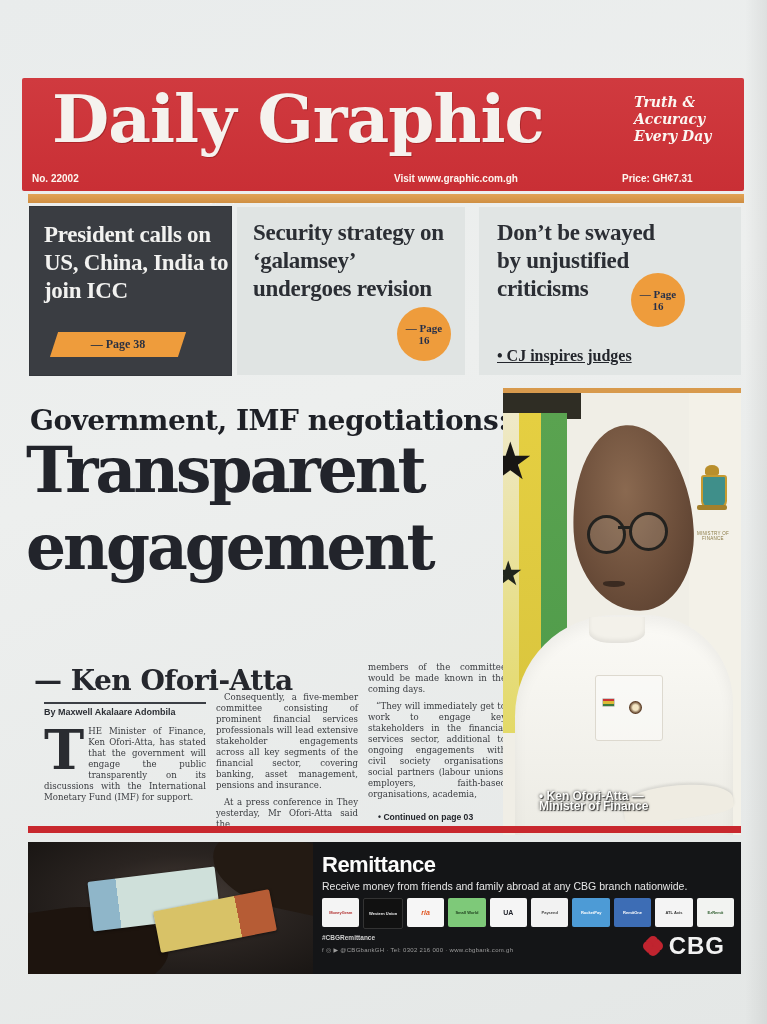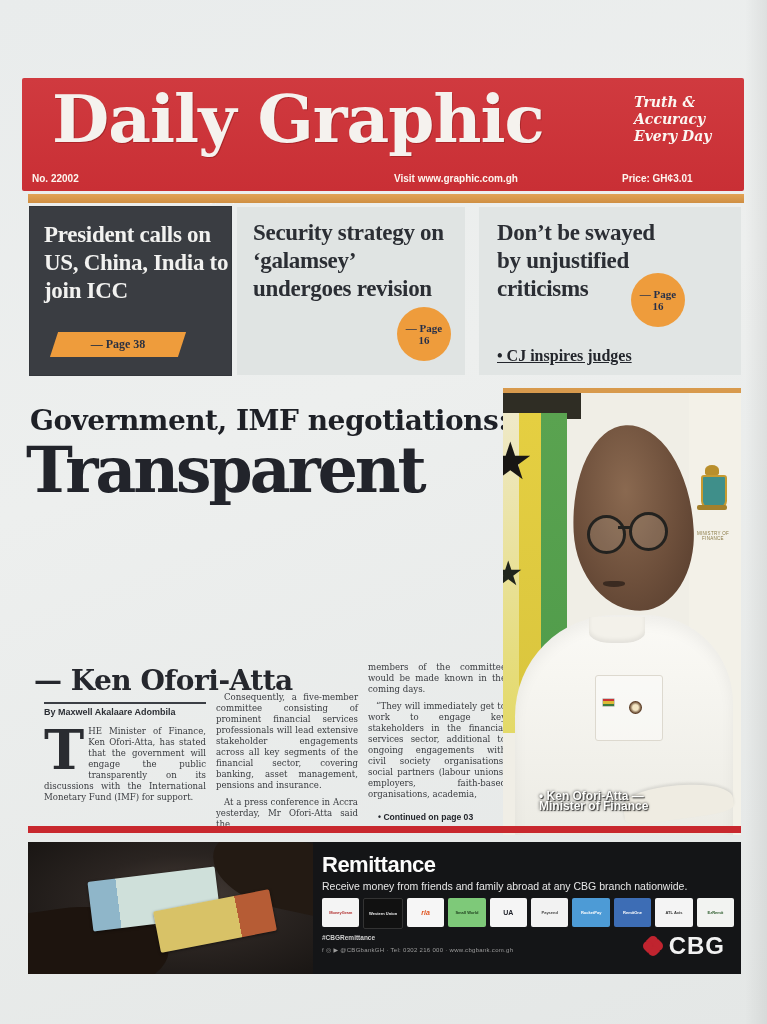--- a/index.html
+++ b/index.html
@@ -118,21 +118,21 @@
 
 <div class="page">
 
   <div class="masthead">
     <div class="mast-title">Daily Graphic</div>
     <div class="mast-tagline">Truth &amp; Accuracy Every Day</div>
     <div class="mast-info">
       <span class="mi mi-issue">No. 22002</span>
       <span class="mi mi-date">Thursday, September 29, 2022</span>
       <span class="mi mi-web">Visit www.graphic.com.gh</span>
-      <span class="mi mi-price">Price: GH¢3.01</span>
+      <span class="mi mi-price">Price: GH¢7.31</span>
     </div>
   </div>
 
   <div class="gold-stripe"></div>
 
   <div class="teaser t1">
     <div class="teaser-title">President calls on US, China, India to join ICC</div>
     <div class="t1-badge">
         <span>— Page 38</span>
       </div>
@@ -151,32 +151,33 @@
     <div class="page-circle">
       <span>— Page</span>
       <span>16</span>
     </div>
     <div class="t3-sub">• CJ inspires judges</div>
   </div>
 
   <div class="kicker">Government, IMF negotiations:</div>
   <div class="headline">
     <div>Transparent</div>
+    <div>engagement</div>
   </div>
   <div class="attribution">— Ken Ofori-Atta</div>
 
   <div class="byline">By Maxwell Akalaare Adombila</div>
 
   <div class="bodycol col1">
     <p class="first"><span class="dropcap">T</span><span>HE Minister of Finance, Ken Ofori-Atta, has stated that the government will engage the public transparently on its discussions with the International Monetary Fund (IMF) for support.</span></p>
   </div>
 
   <div class="bodycol col2">
     <p>Consequently, a five-member committee consisting of prominent financial services professionals will lead extensive stakeholder engagements across all key segments of the financial sector, covering banking, asset management, pensions and insurance.</p>
-    <p>At a press conference in Accra yesterday, Mr Ofori-Atta said the</p>
+    <p>At a press conference in They yesterday, Mr Ofori-Atta said the</p>
   </div>
 
   <div class="bodycol col3">
     <p class="first">members of the committee would be made known in the coming days.</p>
     <p>“They will immediately get to work to engage key stakeholders in the financial services sector, additional to ongoing engagements with civil society organisations, social partners (labour unions, employers, faith-based organisations, academia,</p>
   </div>
 
   <div class="continued">• Continued on page 03</div>
 
   <div class="photo">

